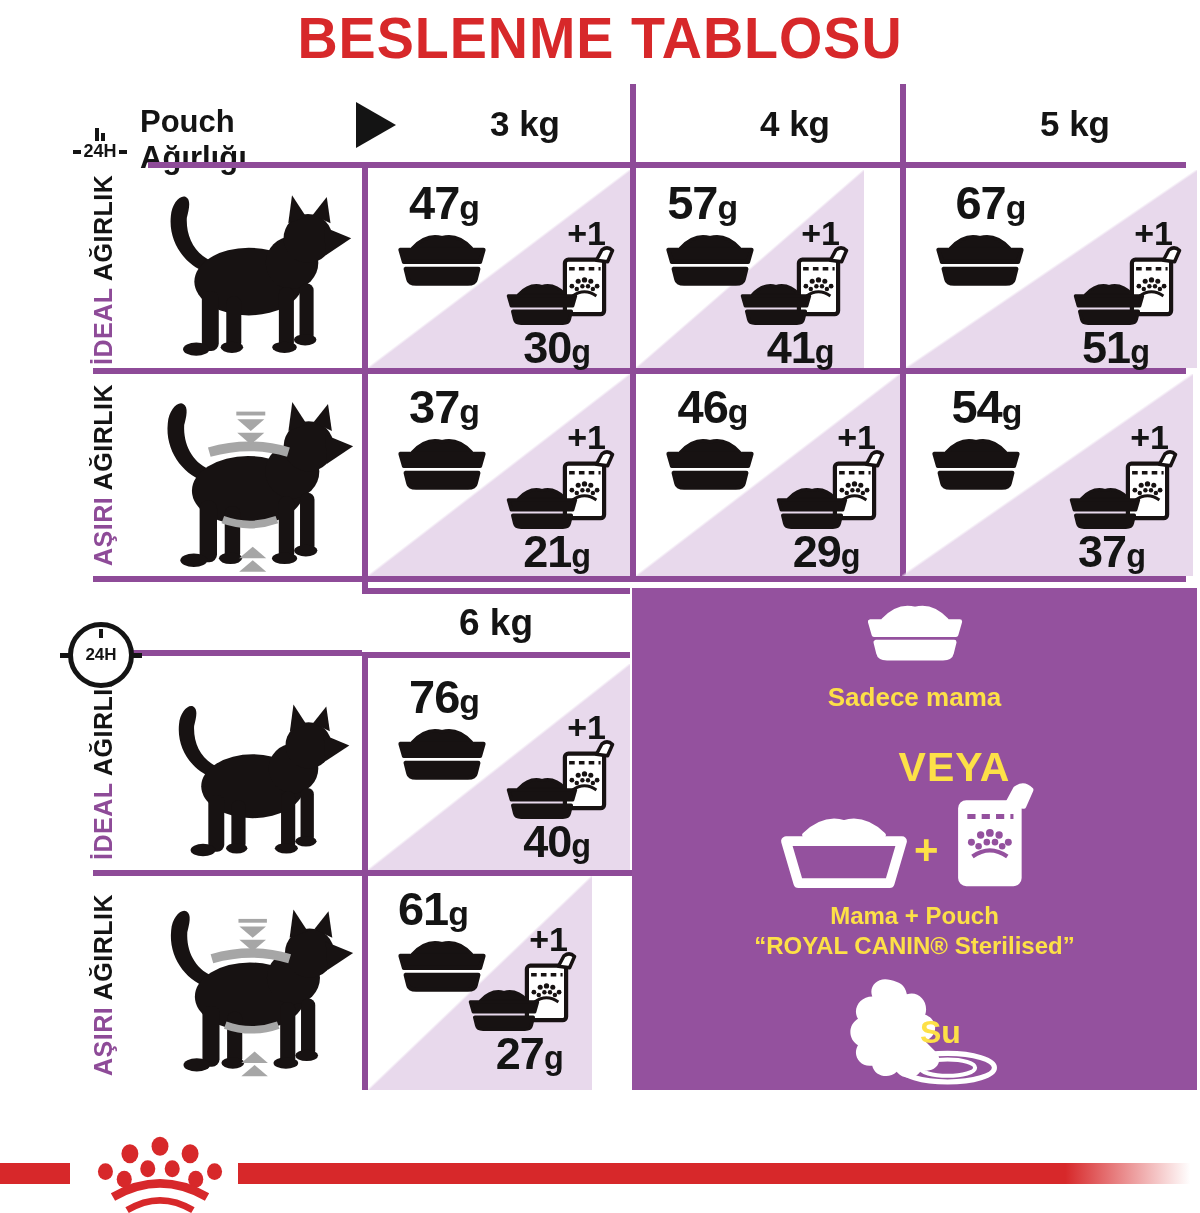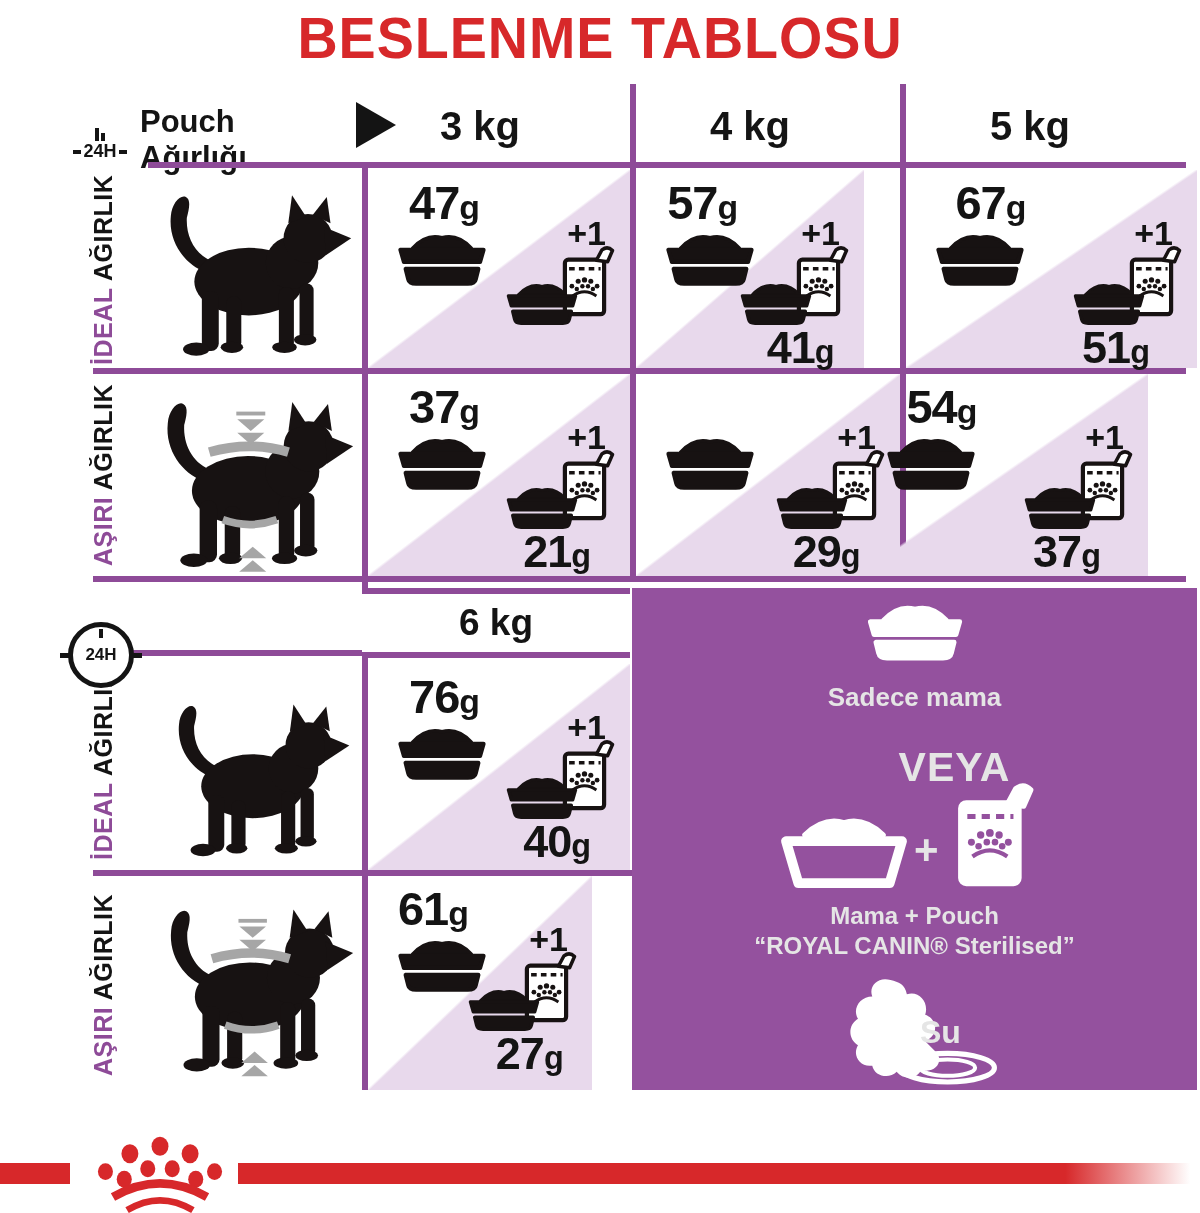--- a/index.html
+++ b/index.html
@@ -6,21 +6,21 @@
   .page{position:relative;width:1200px;height:1213px;background:#fff;overflow:hidden;
         font-family:"Liberation Sans",sans-serif;font-weight:bold;color:#141414;}
   .abs{position:absolute;}
   
   .title{left:0;top:4px;width:100%;text-align:center;font-size:58px;letter-spacing:1px;
          color:#d7282a;font-weight:800;transform:scaleX(0.96);}
   
   .hdr-label{left:140px;top:104px;width:190px;font-size:31px;}
   .hdr-arrow{left:356px;top:102px;width:0;height:0;border-left:40px solid #141414;
              border-top:23px solid transparent;border-bottom:23px solid transparent;}
-  .hdr-kg{top:104px;font-size:40px;text-align:left;width:120px;}
+  .hdr-kg{top:104px;font-size:35px;text-align:right;width:120px;}
   
   .gl{background:#8e4b98;}
   
   .rowlabel{left:84px;width:38px;writing-mode:vertical-rl;transform:rotate(180deg);
             display:flex;align-items:center;justify-content:center;font-size:25px;letter-spacing:.5px;}
   .rowlabel .accent{color:#8e4b98;}
   
   .cat{color:#171212;}
   
   .cell{background:linear-gradient(to top left,#e8d9ec 49.6%,rgba(255,255,255,0) 50.4%);}
@@ -39,21 +39,21 @@
   .clock-circle{left:68px;top:622px;width:56px;height:56px;border:5px solid #141414;border-radius:50%;
         background:#fff;display:flex;align-items:center;justify-content:center;font-size:17px;z-index:3;}
   .clock-circle::before{content:"";position:absolute;left:50%;top:2px;width:4px;height:9px;
         margin-left:-2px;background:#141414;}
   .cdash{width:9px;height:5px;background:#141414;top:26px;}
   .clock-top{left:66px;top:120px;width:68px;text-align:center;font-size:18px;}
   .clock-top .tick{display:inline-block;width:4px;background:#141414;vertical-align:bottom;margin:0 1px;}
   .clock-top .lbl{display:flex;align-items:center;justify-content:center;gap:2px;}
   .clock-top .dash{display:inline-block;width:8px;height:4px;background:#141414;}
   
-  .promo{left:632px;top:588px;width:565px;height:502px;background:#94519e;color:#e5e5e5;}
+  .promo{left:632px;top:588px;width:565px;height:502px;background:#94519e;color:#fde047;}
   .promo .abs{text-align:center;}
   .promo-bowl{left:50%;margin-left:-56px;top:12px;width:112px;height:62px;}
   .promo-only{left:0;top:94px;width:100%;font-size:26px;}
   .promo-or{left:0;top:156px;width:100%;font-size:41px;letter-spacing:1px;margin-left:40px;}
   .promo-bowl2{left:138px;top:222px;width:148px;height:82px;}
   .promo-plus{left:282px;top:238px;font-size:42px;}
   .promo-pouch{left:322px;top:194px;width:82px;height:108px;--dots:#94519e;--dash:#94519e;}
   .promo-mix1{left:0;top:314px;width:100%;font-size:24px;}
   .promo-mix2{left:0;top:344px;width:100%;font-size:24px;}
   .promo-splash{left:194px;top:386px;width:176px;height:112px;}
@@ -208,20 +208,21 @@
     <svg class="bowl-big">
         <use href="#sym-bowl"></use>
       </svg>
     <div class="plus1">+1</div>
     <svg class="pouch-sm">
         <use href="#sym-pouch"></use>
       </svg>
     <svg class="bowl-sm">
         <use href="#sym-bowl"></use>
       </svg>
+    <div class="mix"><span>30</span><span class="unit">g</span></div>
   </div>
   <div class="abs cell" style="left:636px;top:170px;width:228px;height:198px">
     <div class="dry"><span>57</span><span class="unit">g</span></div>
     <svg class="bowl-big">
         <use href="#sym-bowl"></use>
       </svg>
     <div class="plus1">+1</div>
     <svg class="pouch-sm">
         <use href="#sym-pouch"></use>
       </svg>
@@ -253,33 +254,34 @@
     <div class="plus1">+1</div>
     <svg class="pouch-sm">
         <use href="#sym-pouch"></use>
       </svg>
     <svg class="bowl-sm">
         <use href="#sym-bowl"></use>
       </svg>
     <div class="mix"><span>21</span><span class="unit">g</span></div>
   </div>
   <div class="abs cell" style="left:636px;top:374px;width:264px;height:202px">
+    <div class="dry"><span>46</span><span class="unit">g</span></div>
     <svg class="bowl-big">
         <use href="#sym-bowl"></use>
       </svg>
     <div class="plus1">+1</div>
     <svg class="pouch-sm">
         <use href="#sym-pouch"></use>
       </svg>
     <svg class="bowl-sm">
         <use href="#sym-bowl"></use>
       </svg>
     <div class="mix"><span>29</span><span class="unit">g</span></div>
   </div>
-  <div class="abs cell" style="left:857px;top:374px;width:291px;height:202px">
+  <div class="abs cell" style="left:902px;top:374px;width:291px;height:202px">
     <div class="dry"><span>54</span><span class="unit">g</span></div>
     <svg class="bowl-big">
         <use href="#sym-bowl"></use>
       </svg>
     <div class="plus1">+1</div>
     <svg class="pouch-sm">
         <use href="#sym-pouch"></use>
       </svg>
     <svg class="bowl-sm">
         <use href="#sym-bowl"></use>

